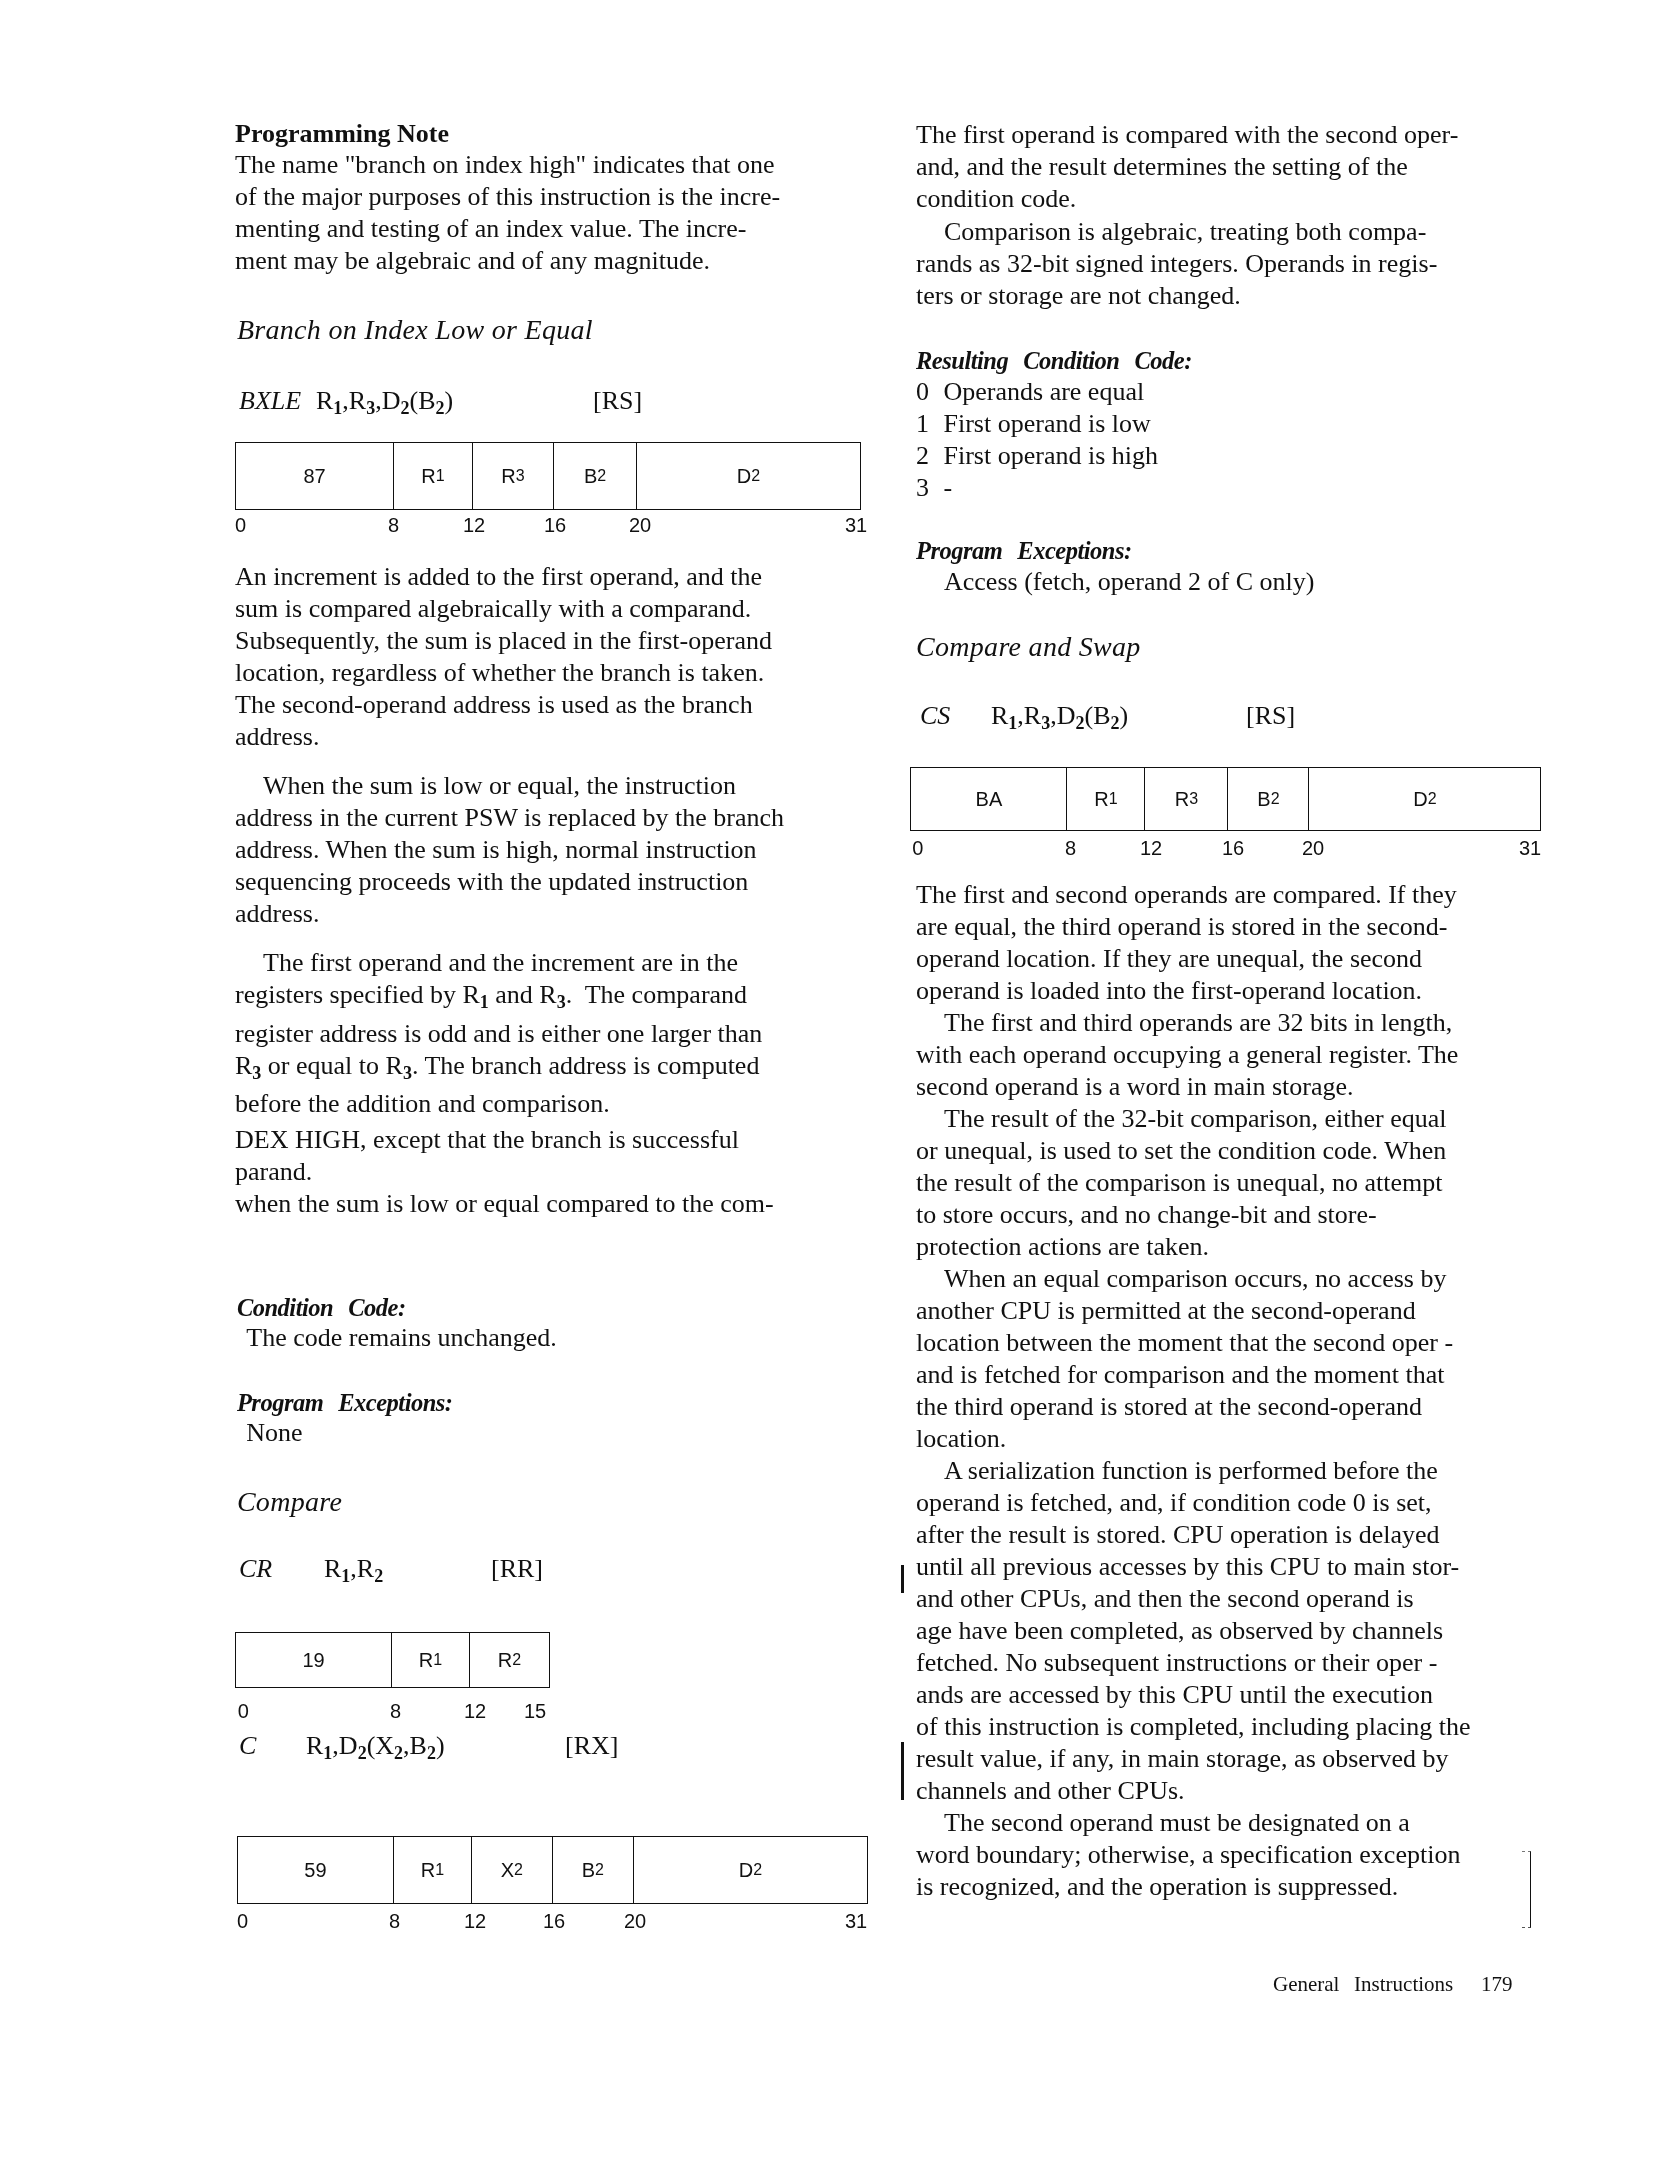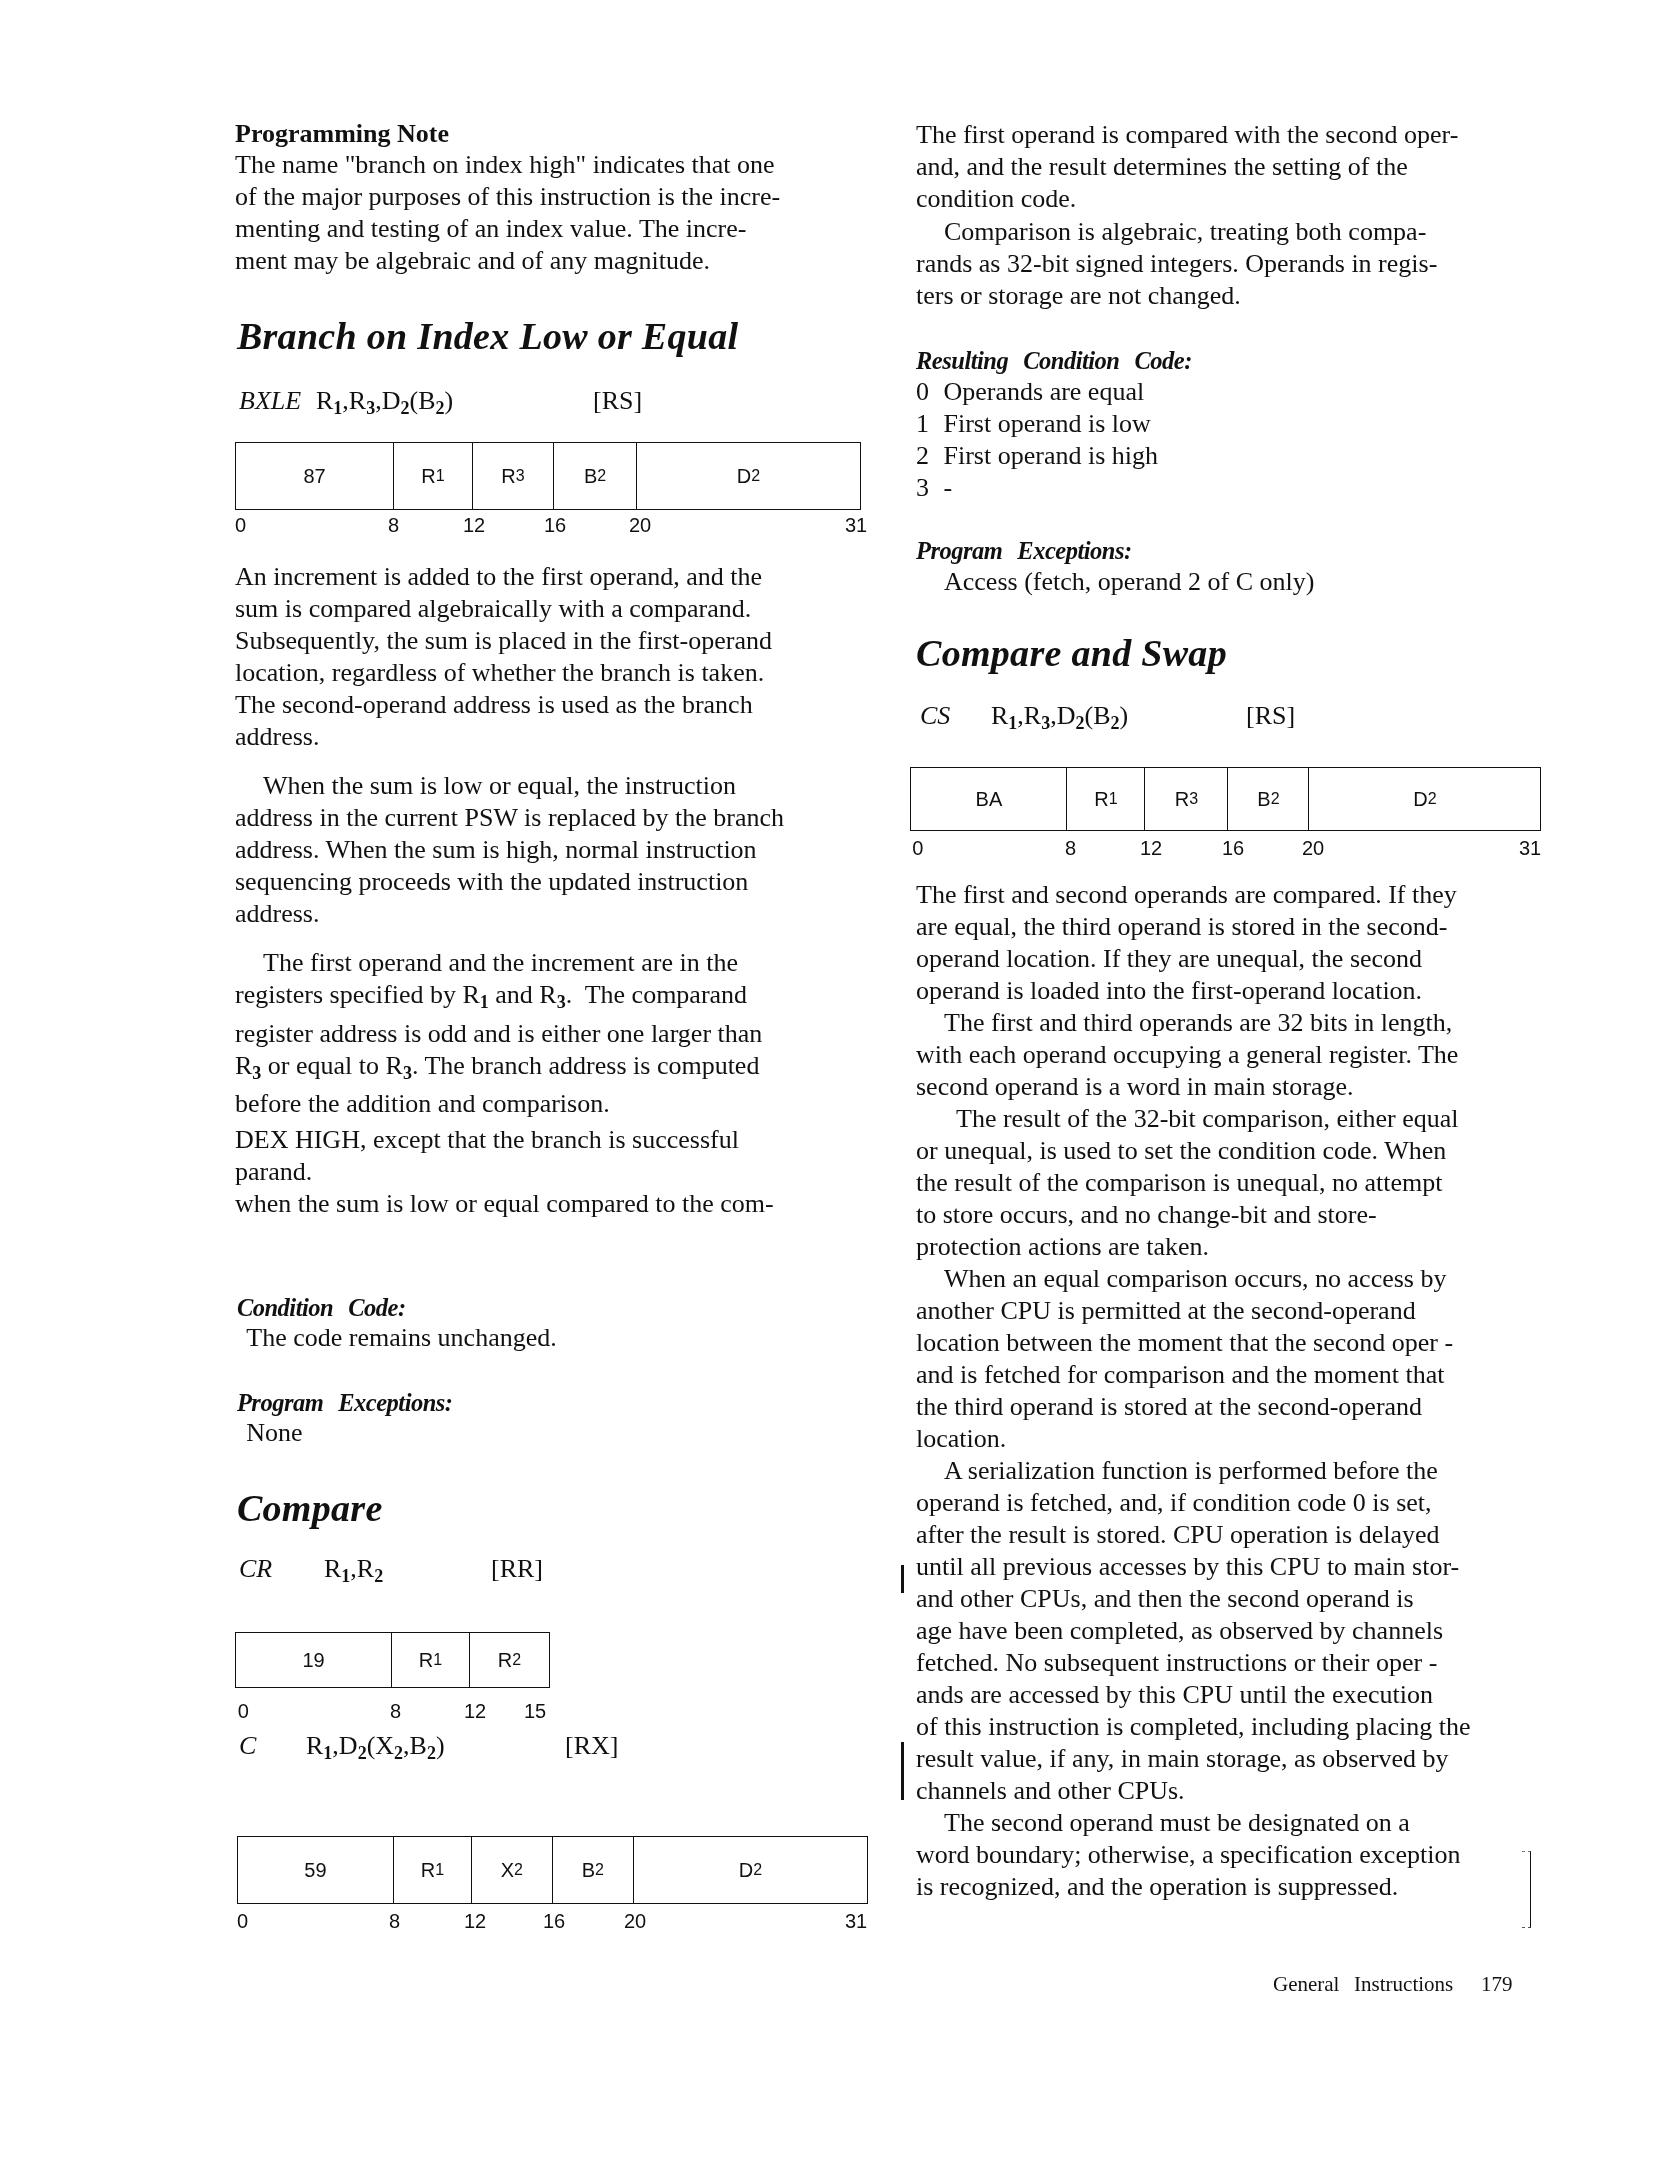--- a/index.html
+++ b/index.html
@@ -3,21 +3,21 @@
 <meta charset="utf-8">
 <style>
   html, body { margin: 0; padding: 0; background: #ffffff; }
   body { width: 1680px; height: 2174px; position: relative; overflow: hidden; color: #111; font-family: "Liberation Serif", "DejaVu Serif", serif; }
   .col { position: absolute; top: 0; }
   .left { left: 235px; width: 640px; }
   .right { left: 916px; width: 640px; }
   .abs { position: absolute; }
   .line { font-size: 26px; line-height: 32px; white-space: nowrap; }
   .h-note { font-weight: bold; font-size: 26px; }
-  .h-sec { font-weight: bold; font-style: italic; font-size: 38px; letter-spacing: 0.3px; }
+  .h-sec { font-weight: normal; font-style: italic; font-size: 28px; letter-spacing: 0.3px; }
   .h-sub { font-weight: bold; font-style: italic; font-size: 24.5px; letter-spacing: -0.5px; word-spacing: 9.4px; }
   .fmt { font-size: 26px; white-space: nowrap; }
   .fmt sub, .line sub { font-size: 18px; vertical-align: -4.7px; font-weight: bold; }
   .fmt .mn { position: absolute; left: 4px; font-style: italic; }
   .fmt .ops { position: absolute; }
   .fmt .typ { position: absolute; }
   .box { position: absolute; border: 1.9px solid #111; display: flex; height: 68px; box-sizing: border-box; }
   .cell { border-right: 1.9px solid #111; display: flex; align-items: center; justify-content: center; font-family: "Liberation Sans", "DejaVu Sans", sans-serif; font-size: 20px; box-sizing: border-box; }
   .cell:last-child { border-right: none; }
   .cell sub { font-size: 16px; vertical-align: -6.6px; }
@@ -236,21 +236,21 @@
   </div>
 
   <div class="abs" style="top:879px;left:0;">
     <div class="line">The first and second operands are compared.  If they</div>
     <div class="line">are equal, the third operand is stored in the second-</div>
     <div class="line">operand location. If they are unequal, the second</div>
     <div class="line">operand is loaded into the first-operand location.</div>
     <div class="line" style="padding-left:28px;">The first and third operands are 32 bits in length,</div>
     <div class="line">with each operand occupying a general register. The</div>
     <div class="line">second operand is a word in main storage.</div>
-    <div class="line" style="padding-left:28px;text-align:center;">The result of the 32-bit comparison, either equal</div>
+    <div class="line" style="padding-left:28px;">The result of the 32-bit comparison, either equal</div>
     <div class="line">or unequal, is used to set the condition code. When</div>
     <div class="line">the result of the comparison is unequal, no attempt</div>
     <div class="line">to store occurs, and no change-bit and store-</div>
     <div class="line">protection actions are taken.</div>
     <div class="line" style="padding-left:28px;">When an equal comparison occurs, no access by</div>
     <div class="line">another CPU is permitted at the second-operand</div>
     <div class="line">location between the moment that the second oper -</div>
     <div class="line">and is fetched for comparison and the moment that</div>
     <div class="line">the third operand is stored at the second-operand</div>
     <div class="line">location.</div>

